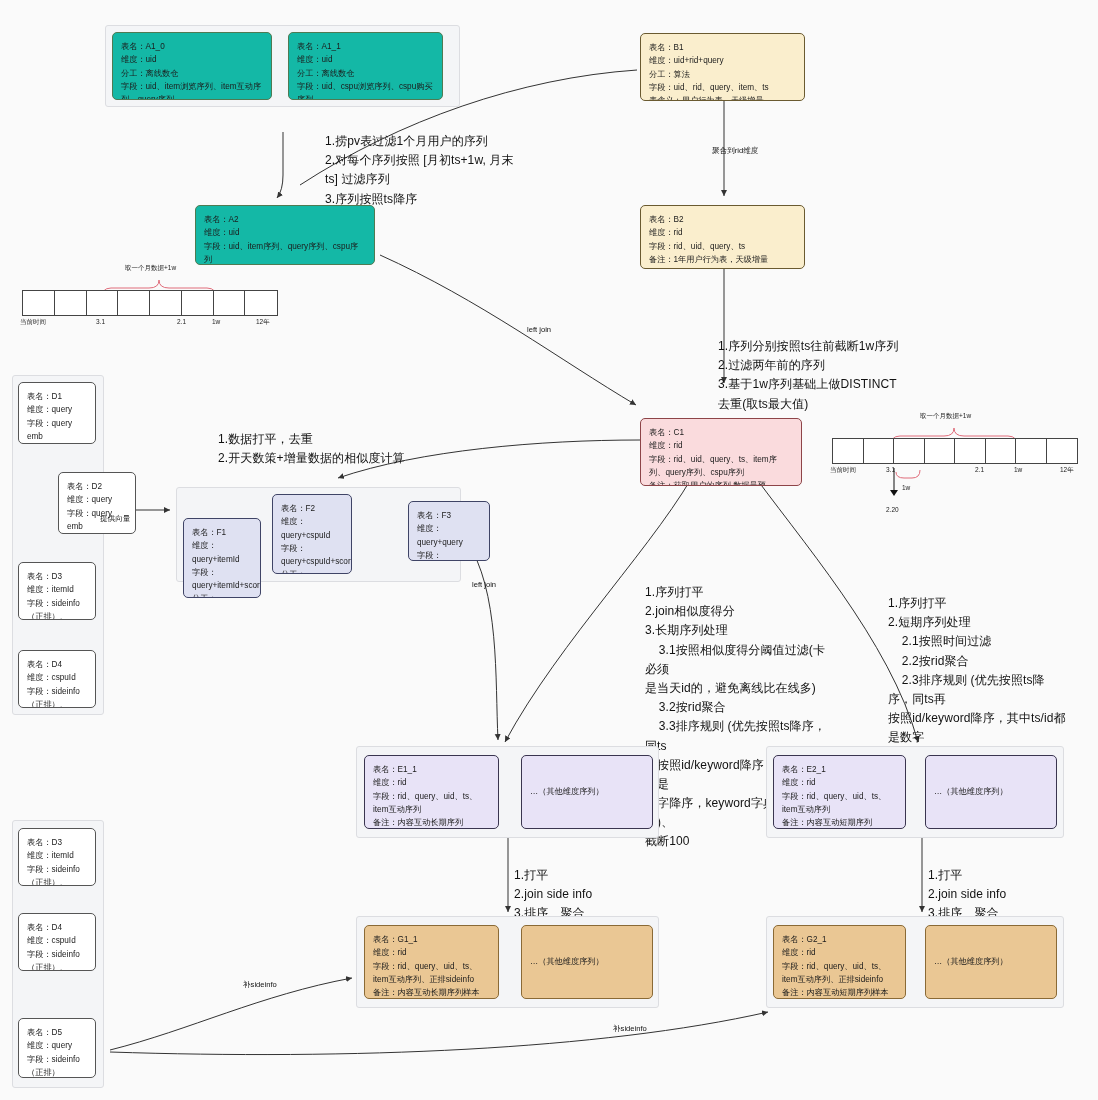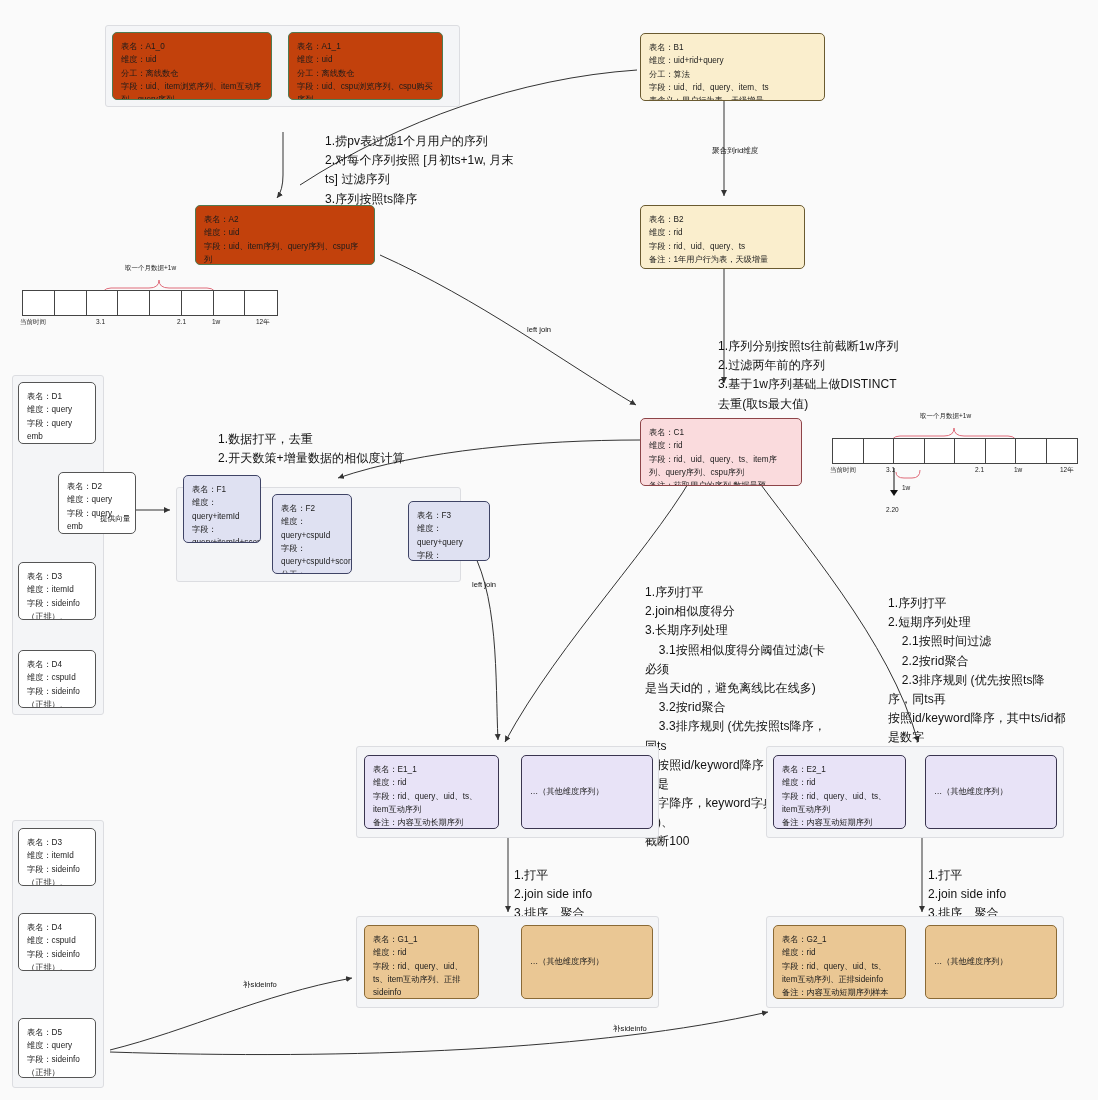--- a/index.html
+++ b/index.html
@@ -13,21 +13,21 @@
   svg.wires { position:absolute; left:0; top:0; width:1098px; height:1100px; pointer-events:none; }
 
   .group {
     position:absolute; background:#f4f5f7; border:1px solid #dcdde1; border-radius:3px;
   }
   .card {
     position:absolute; border:1px solid #555; border-radius:5px;
     padding:7px 8px; line-height:1.62; font-size:8.2px; overflow:hidden;
   }
   .card .ln { white-space:normal; }
-  .c-green { background:#c2410c; border-color:#4f7a52; }
+  .c-green { background:#14b8a6; border-color:#4f7a52; }
   .c-yellow{ background:#faeecd; border-color:#6a5a30; }
   .c-pink  { background:#fadbdd; border-color:#8d4448;margin-top:28px; }
   .c-blue  { background:#dfe1f2; border-color:#3f4466; }
   .c-purple{ background:#e8e3f7; border-color:#3a3550; }
   .c-orange{ background:#eac794; border-color:#8a6a36; }
   .c-white { background:#ffffff; border-color:#555; }
   .c-empty { display:flex; align-items:center; }
 
   .anno {
     position:absolute; font-size:12px; line-height:1.6; color:#111;
@@ -100,21 +100,21 @@
   </div>
 
   <div class="card c-green" style="left:288px; top:32px; width:155px; height:68px;">
     <div class="ln">表名：A1_1</div>
     <div class="ln">维度：uid</div>
     <div class="ln">分工：离线数仓</div>
     <div class="ln">字段：uid、cspu浏览序列、cspu购买序列</div>
 
   </div>
 
-  <div class="card c-yellow" style="left:640px; top:33px; width:185px; height:68px;">
+  <div class="card c-yellow" style="left:640px; top:33px; width:165px; height:68px;">
     <div class="ln">表名：B1</div>
     <div class="ln">维度：uid+rid+query</div>
     <div class="ln">分工：算法</div>
     <div class="ln">字段：uid、rid、query、item、ts</div>
     <div class="ln">表含义：用户行为表、天级增量</div>
   </div>
 
   <div class="anno" style="left:325px; top:132px; width:200px;">1.捞pv表过滤1个月用户的序列
 2.对每个序列按照 [月初ts+1w, 月末ts] 过滤序列
 3.序列按照ts降序</div>
@@ -231,21 +231,21 @@
     <div class="ln">表名：D4</div>
     <div class="ln">维度：cspuId</div>
     <div class="ln">字段：sideinfo（正排）、cspu_emb</div>
 
   </div>
 
   <div class="edge-label" style="left:100px; top:514px;">提供向量</div>
 
   <div class="group" style="left:176px; top:487px; width:285px; height:95px;"></div>
 
-  <div class="card c-blue" style="left:183px; top:475px; width:78px; height:68px;">
+  <div class="card c-blue" style="left:183px; top:518px; width:78px; height:80px;">
     <div class="ln">表名：F1</div>
     <div class="ln">维度：query+itemId</div>
     <div class="ln">字段：</div>
     <div class="ln">query+itemId+score</div>
     <div class="ln">分工：</div>
 
   </div>
 
   <div class="card c-blue" style="left:272px; top:494px; width:80px; height:80px;">
     <div class="ln">表名：F2</div>
@@ -311,21 +311,21 @@
 
   <div class="anno" style="left:514px; top:866px; width:110px;">1.打平
 2.join side info
 3.排序、聚合</div>
   <div class="anno" style="left:928px; top:866px; width:110px;">1.打平
 2.join side info
 3.排序、聚合</div>
 
   <div class="group" style="left:356px; top:916px; width:303px; height:92px;"></div>
 
-  <div class="card c-orange" style="left:364px; top:925px; width:115px; height:74px;">
+  <div class="card c-orange" style="left:364px; top:925px; width:135px; height:74px;">
     <div class="ln">表名：G1_1</div>
     <div class="ln">维度：rid</div>
     <div class="ln">字段：rid、query、uid、ts、item互动序列、正排sideinfo</div>
     <div class="ln">备注：内容互动长期序列样本</div>
   </div>
 
   <div class="card c-orange c-empty" style="left:521px; top:925px; width:132px; height:74px;">
     <div class="ln">…（其他维度序列）</div>
   </div>
 

